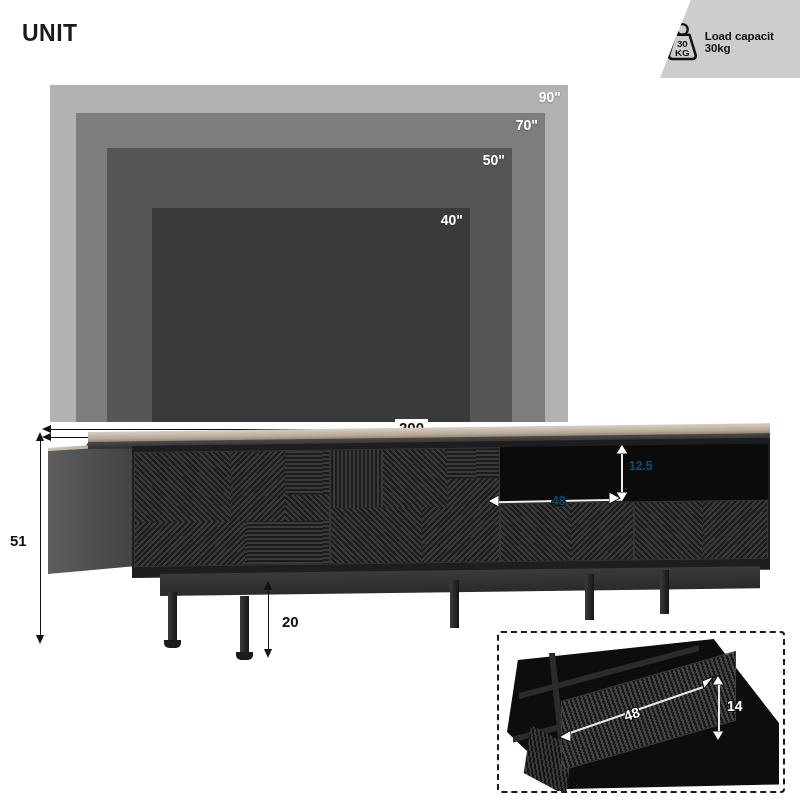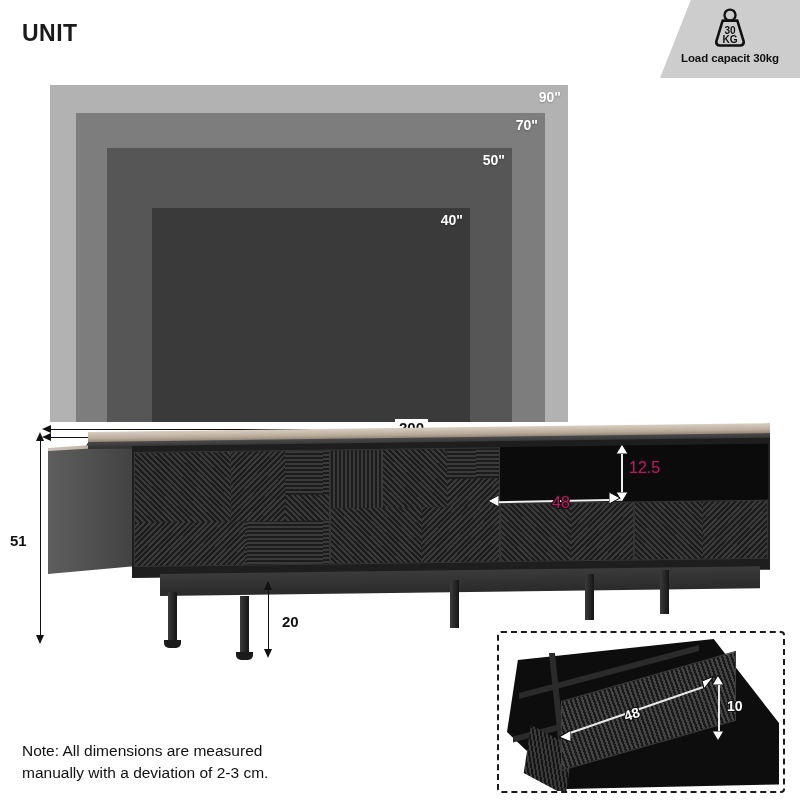--- a/index.html
+++ b/index.html
@@ -24,21 +24,21 @@
     display: flex; align-items: center; justify-content: center;
   }
   .unit-pill span { color: #fff; font-size: 21px; font-weight: bold; letter-spacing: 0.5px; }
 
   
   .cap-badge {
     position: absolute; right: 0; top: 0;
     width: 140px; height: 78px;
     background: #cdcdcd;
     clip-path: polygon(22% 0, 100% 0, 100% 100%, 0 100%);
-    display: flex; flex-direction: column; align-items: center; justify-content: flex-start;
+    display: flex; flex-direction: row; align-items: center; justify-content: flex-start;
     padding-top: 5px;
   }
   .cap-icon { width: 46px; height: 46px; display:block; }
   .cap-text {
     font-size: 11.5px; font-weight: bold; color: #111; margin-top: 1px; letter-spacing: -0.1px;
   }
 
   
   .tvstack { position: absolute; left: 0; top: 0; width: 800px; height: 430px; }
   .tvrect { position: absolute; }
@@ -151,21 +151,21 @@
   }
   .inset-dim { position: absolute; font-size: 14px; font-weight: bold; color: #fff;
                -webkit-text-stroke: 2.2px #111; paint-order: stroke fill; }
   .wline { position: absolute; background: #e8e8e8; }
 
   .note {
     position: absolute; left: 22px; top: 740px;
     font-size: 15.5px; color: #111; line-height: 1.42; white-space: pre-line;
   }
 
-  .white-dim { color: #be185d; font-size: 16px; font-weight: normal;
+  .white-dim { color: #0c4a6e; font-size: 12px; font-weight: bold;
                -webkit-text-stroke: 2.4px #111; paint-order: stroke fill; position: absolute; }
   .wdl { position: absolute; background: #f0f0f0; }
 </style>
 </head>
 <body>
 
 <div id="root">
 
   <div class="unit-wrap">
     <div class="unit-label">UNIT</div>
@@ -316,19 +316,17 @@
     </svg>
     <div class="inset-dim" style="left:125px; top:73px; transform:rotate(-19deg);">48</div>
 
     <div class="wline" style="left:219px; top:50px; width:1.6px; height:52px;"></div>
     <svg style="position:absolute; left:213px; top:42px;" width="13" height="10">
       <polygon points="6,0 12,10 0,10" fill="#fff" stroke="#111" stroke-width="1.2"></polygon>
     </svg>
     <svg style="position:absolute; left:213px; top:98px;" width="13" height="10">
       <polygon points="6,10 12,0 0,0" fill="#fff" stroke="#111" stroke-width="1.2"></polygon>
     </svg>
-    <div class="inset-dim" style="left:228px; top:65px;">10</div>
-  </div>
-
-  <div class="note">Note: All dimensions are measured
-manually with a deviation of 2-3 cm.</div>
+    <div class="inset-dim" style="left:228px; top:65px;">14</div>
+  </div>
+
 
 </div>
 
 </body></html>

